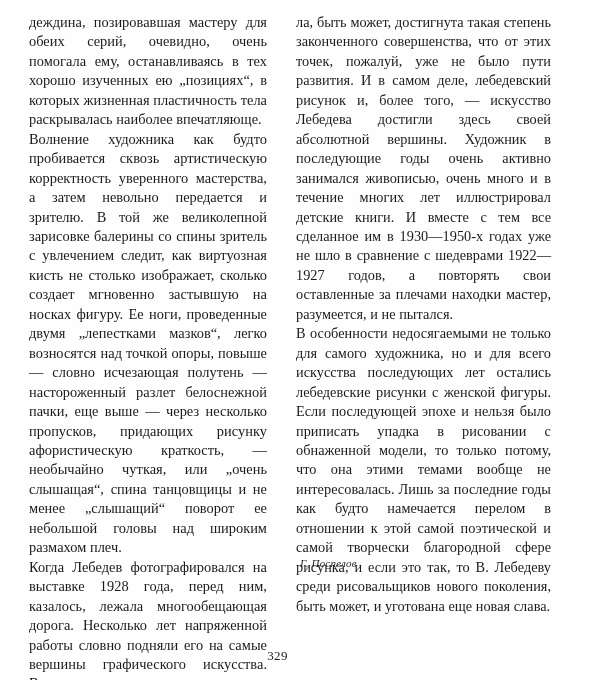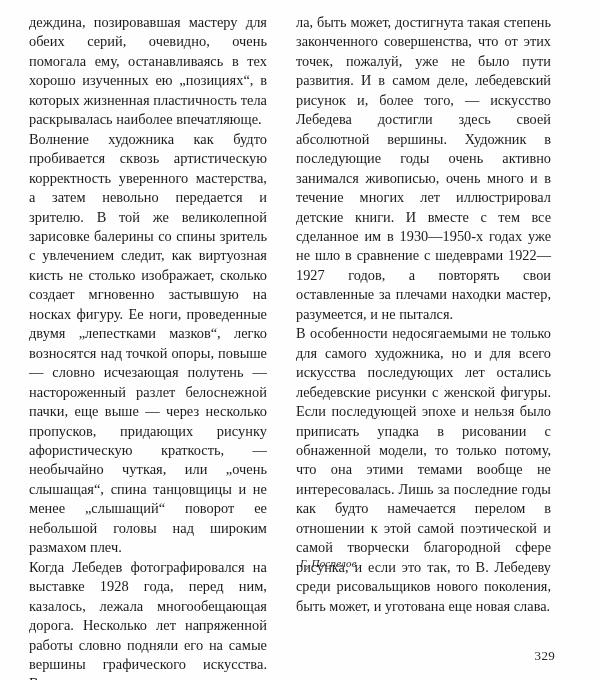--- a/index.html
+++ b/index.html
@@ -63,21 +63,21 @@
     font-size: 11px;
     letter-spacing: 0.2px;
     color: #1f1f1f;
   }
 
   .folio {
     position: absolute;
     left: 0;
     top: 648px;
     width: 555px;
-    text-align: right;
+    text-align: center;
     font-size: 13px;
     letter-spacing: 0.3px;
     color: #222;
   }
 </style>
 </head>
 <body>
 
 <div class="page">
 

